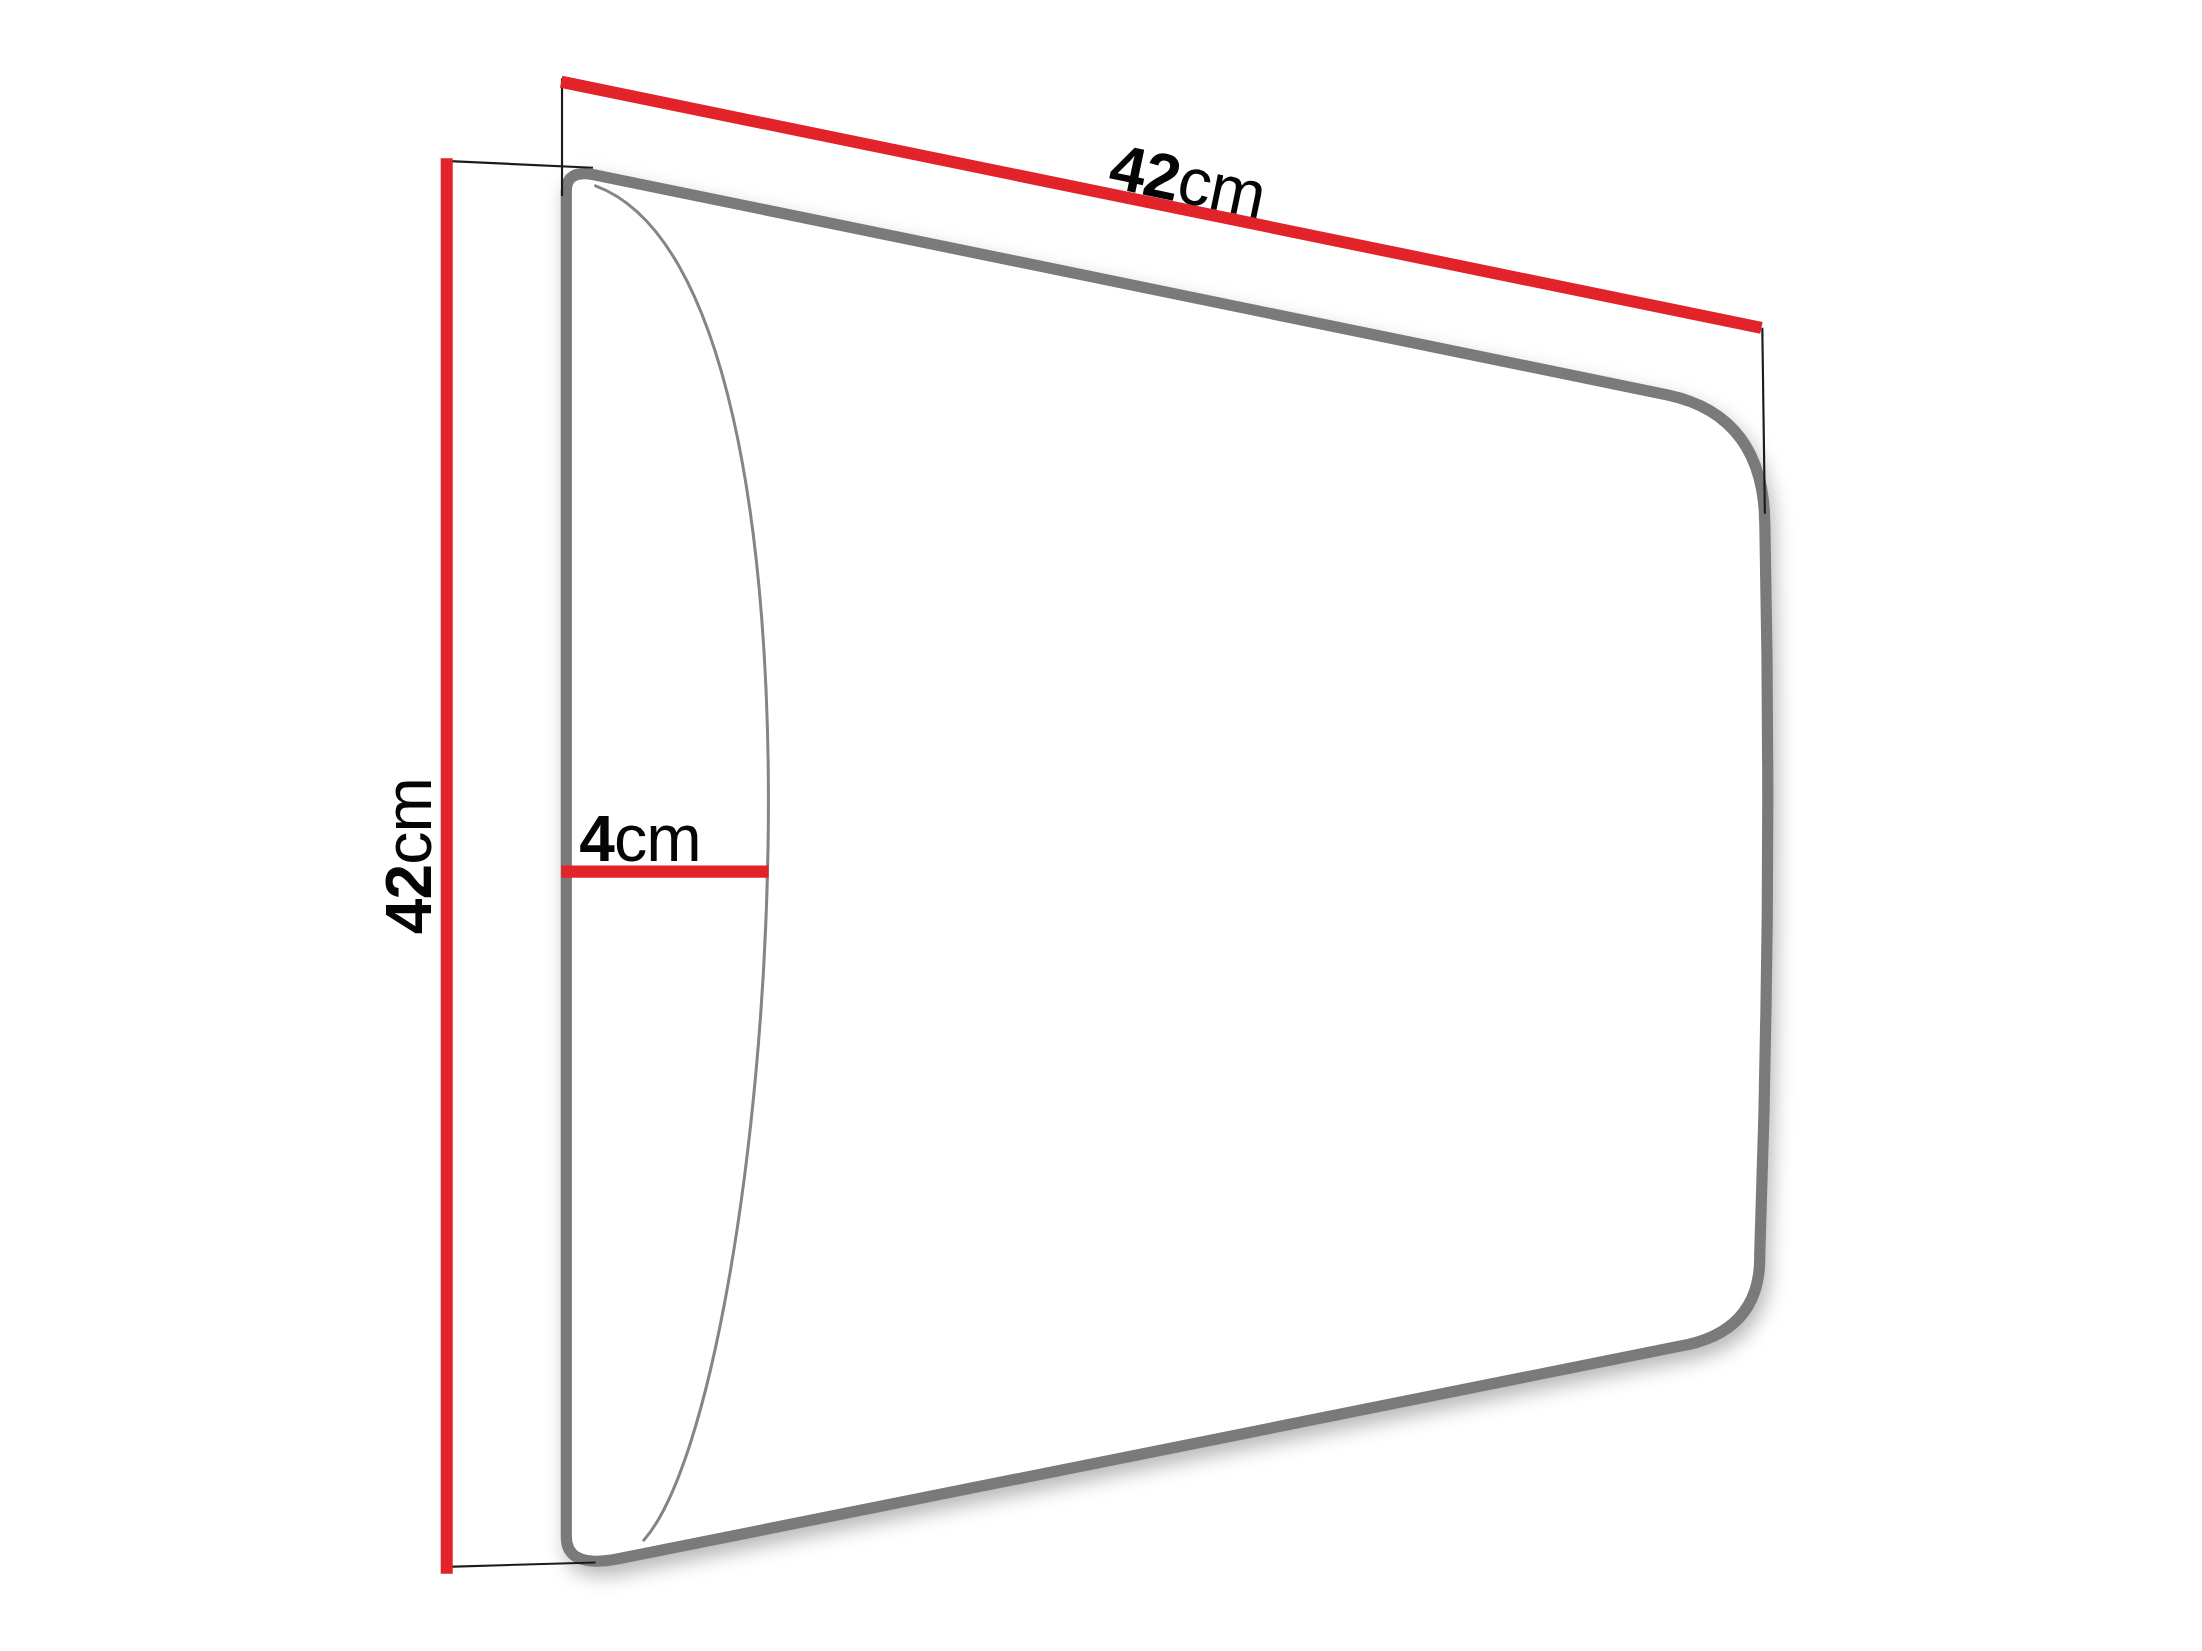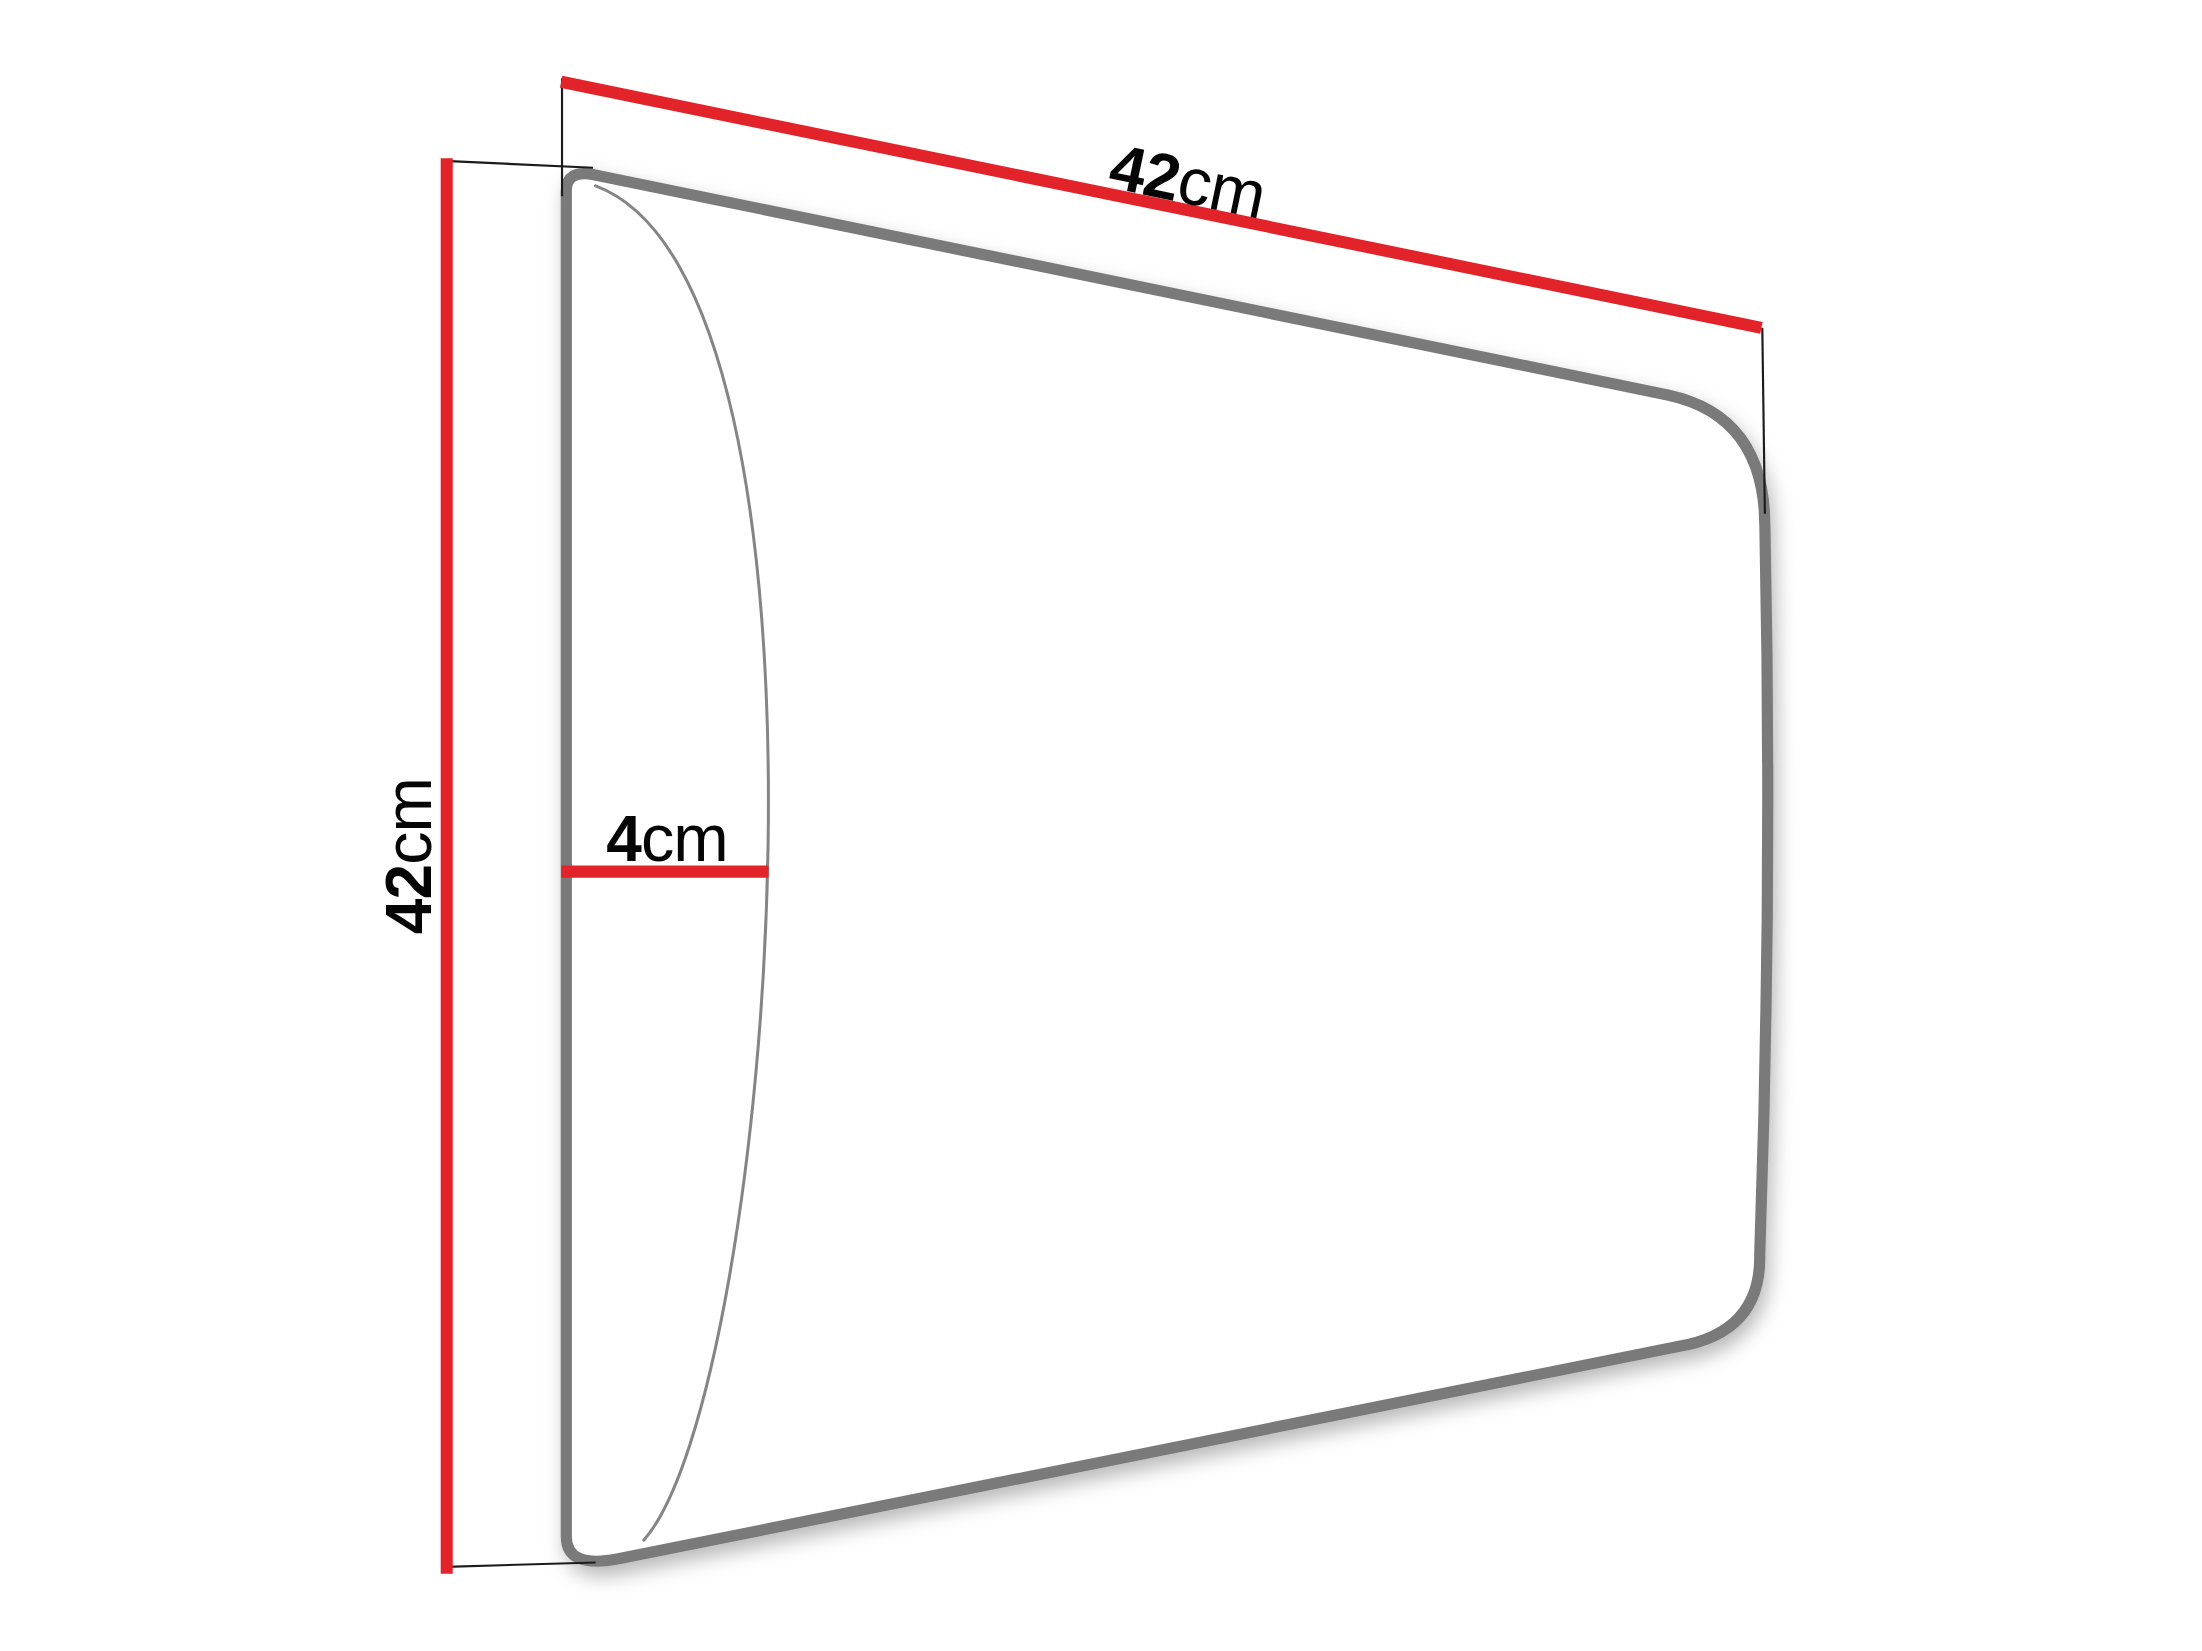--- a/index.html
+++ b/index.html
@@ -55,21 +55,21 @@
   .width-label{
     left:1118px;top:132px;
     transform:rotate(11.8deg);
     transform-origin:left top;
   }
   .height-label{
     left:408px;top:856px;
     transform:translate(-50%,-50%) rotate(-90deg);
   }
   .depth-label{
-    left:667px;top:838px;
+    left:640px;top:838px;
     transform:translate(-50%,-50%);
   }
 </style>
 </head>
 <body>
 
 <div class="stage">
 
   <svg class="drawing" viewBox="0 0 2560 1920" aria-hidden="true">
 

